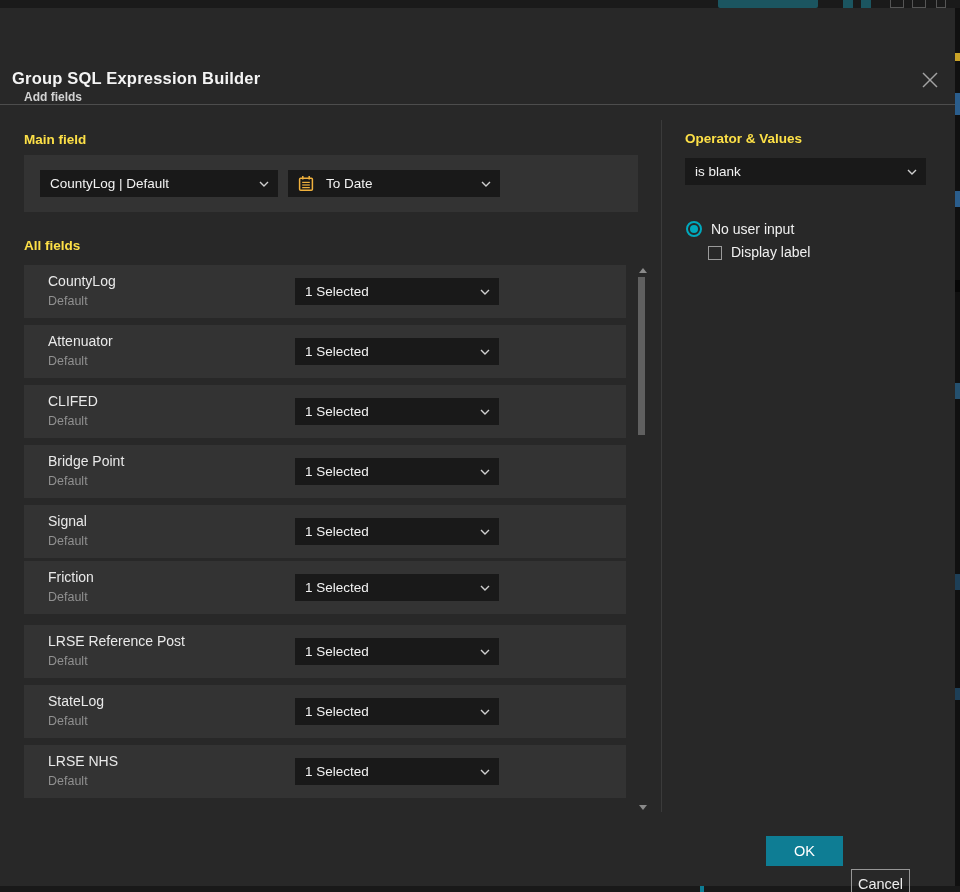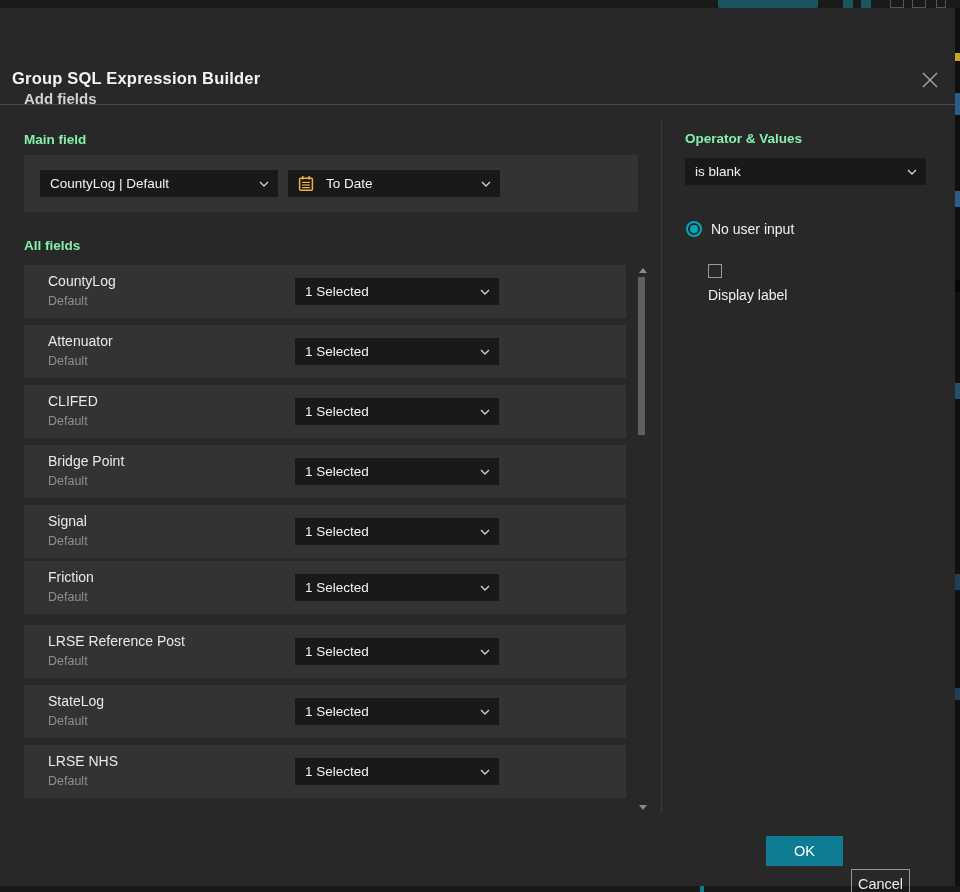--- a/index.html
+++ b/index.html
@@ -26,22 +26,22 @@
   .bottom-teal { position:absolute; left:700px; top:0; width:4px; height:6px; background:#0e7d94; }
 
   
   .dialog { position:absolute; left:0; top:8px; width:955px; height:878px; background:#282828; }
 
   .dlg-header { position:absolute; left:0; top:0; width:100%; height:49px; border-bottom:1px solid #4d4d4d;margin-top:48px; }
   .dlg-title { position:absolute; left:12px; top:13px; font-size:16.5px; font-weight:600; color:#f4f4f4; letter-spacing:.2px; }
   .close-btn { position:absolute; right:13px; top:12px; width:24px; height:24px; background:none; border:none; cursor:pointer;
                display:flex; align-items:center; justify-content:center; }
 
-  .sec-title { position:absolute; left:24px; top:82px; font-size:15px; font-weight:700; color:#d2d2d2; }
-  .grp-label { position:absolute; font-size:13.5px; font-weight:700; color:#86efac; }
+  .sec-title { position:absolute; left:24px; top:82px; font-size:12px; font-weight:700; color:#d2d2d2; }
+  .grp-label { position:absolute; font-size:13.5px; font-weight:700; color:#fde047; }
 
   .panel { position:absolute; background:#333333; }
   .main-panel { left:24px; top:147px; width:614px; height:57px; }
 
   .dd { position:absolute; background:#191919; display:flex; align-items:center; height:27px; padding:0 10px; }
   .dd-text { font-size:13.5px; color:#f2f2f2; white-space:nowrap; }
   .dd .chev { position:absolute; right:9px; top:50%; transform:translateY(-50%); }
   .dd-main1 { left:16px; top:15px; width:238px; }
   .dd-main2 { left:264px; top:15px; width:212px; }
   .dd-main2 .dd-text { margin-left:12px; }
@@ -59,21 +59,21 @@
   .sbar-down { position:absolute; left:2px; bottom:3px; width:0; height:0; border-left:4px solid transparent; border-right:4px solid transparent; border-top:5px solid #8a8a8a; }
   .sbar-thumb{ position:absolute; left:1px; top:12px; width:7px; height:158px; background:#606060; }
 
   
   .vdiv { position:absolute; left:661px; top:112px; width:1px; height:692px; background:#3b3b3b; }
   .op-dd { left:685px; top:150px; width:241px; }
 
   .radio-row { position:absolute; left:686px; top:213px; display:flex; align-items:center; gap:9px; }
   .radio { width:16px; height:16px; border-radius:50%; border:2px solid #00a9bd; position:relative; background:transparent; }
   .radio::after { content:""; position:absolute; left:50%; top:50%; transform:translate(-50%,-50%); width:8px; height:8px; border-radius:50%; background:#00a9bd; }
-  .check-row { position:absolute; left:708px; top:256px; display:flex; align-items:flex-start; gap:9px;flex-direction:column; }
+  .check-row { position:absolute; left:708px; top:236px; display:flex; align-items:flex-end; gap:9px; }
   .checkbox { width:14px; height:14px; border:1.5px solid #9a9a9a; background:transparent; }
   .ctl-label { font-size:14px; color:#f0f0f0; }
 
   
   .btn { position:absolute; top:828px; height:30px; font-family:"Liberation Sans", sans-serif; font-size:14.5px; cursor:pointer; }
   .btn-ok { left:766px; width:77px; background:#0e7d94; color:#ffffff; border:1px solid #0e7d94; }
   .btn-cancel { left:851px; width:59px; background:transparent; color:#ececec; border:1px solid #969696;margin-top:33px; }
 </style>
 </head>
 <body>

